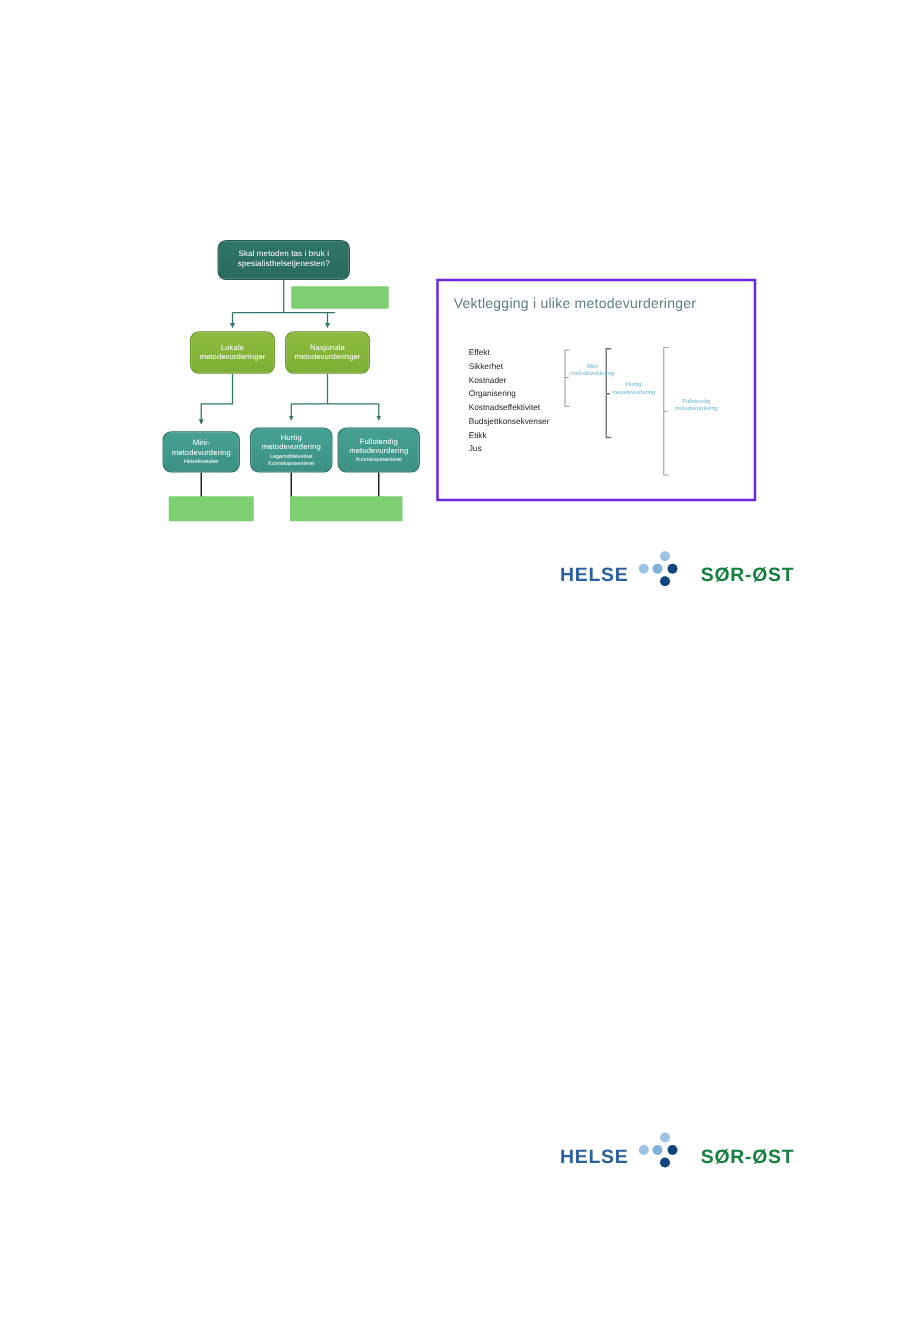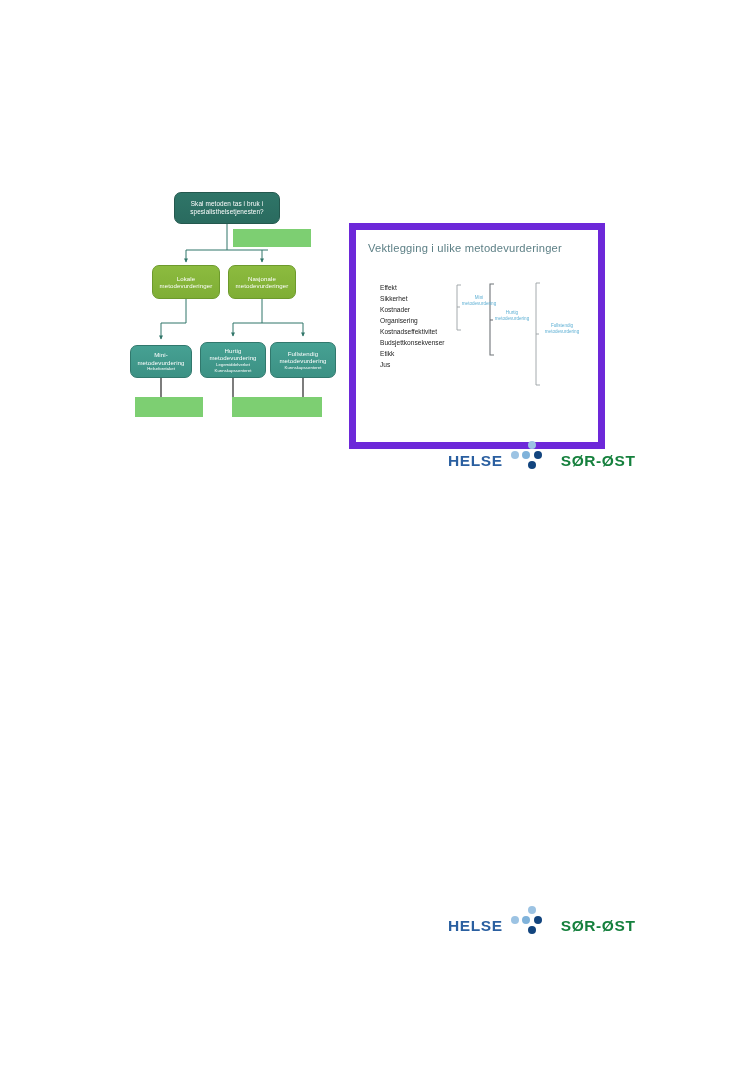--- a/index.html
+++ b/index.html
@@ -84,23 +84,23 @@
     width: 212px; height: 228px;
     overflow: visible;
   }
 
   
   #slide {
     position: absolute;
     left: 349px;
     top: 223px;
     width: 256px;
-    height: 226px;
+    height: 178px;
     background: #ffffff;
-    border: 7px solid #6d28d9;
+    border: 2px solid #6d28d9;
     box-sizing: border-box;
   }
   #slide-title {
     position: absolute;
     left: 12px;
     top: 12px;
     font-size: 11.2px;
     color: #5c7f85;
     letter-spacing: 0.2px;
     white-space: nowrap;

